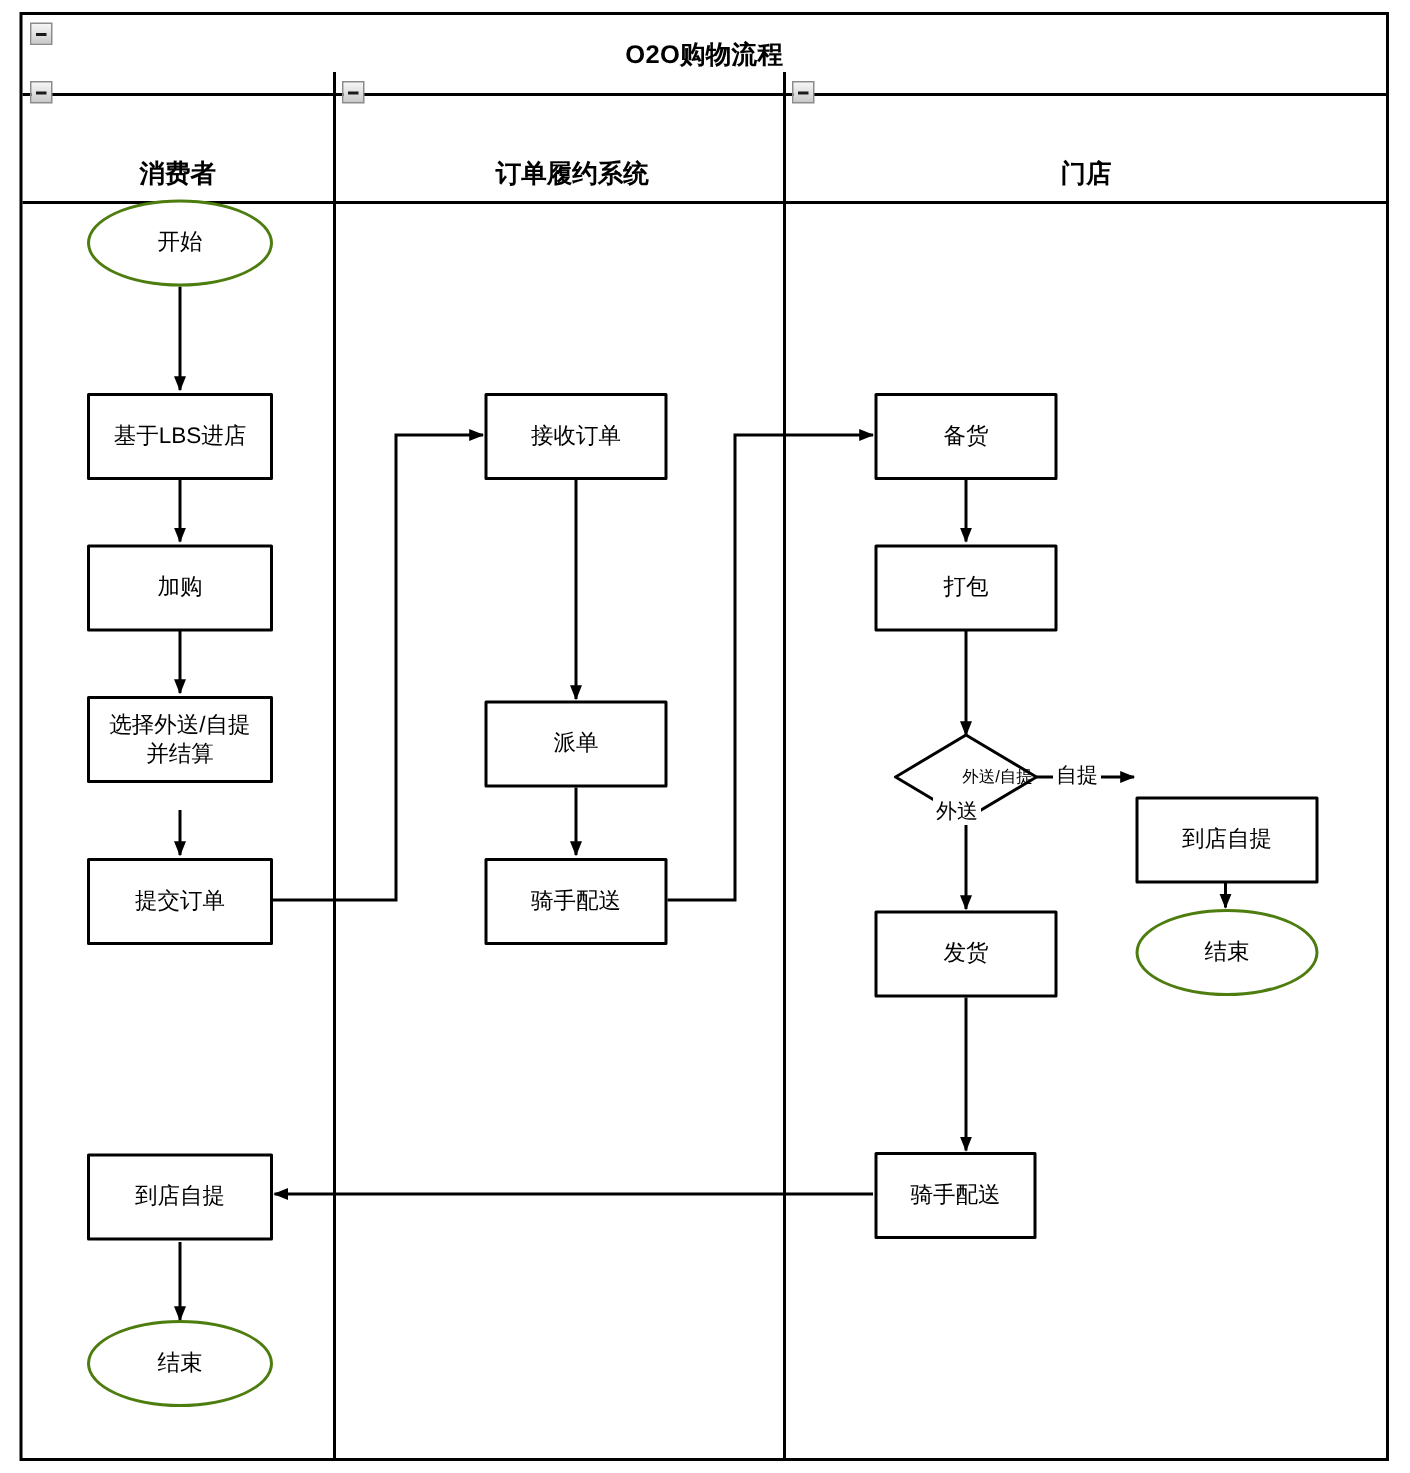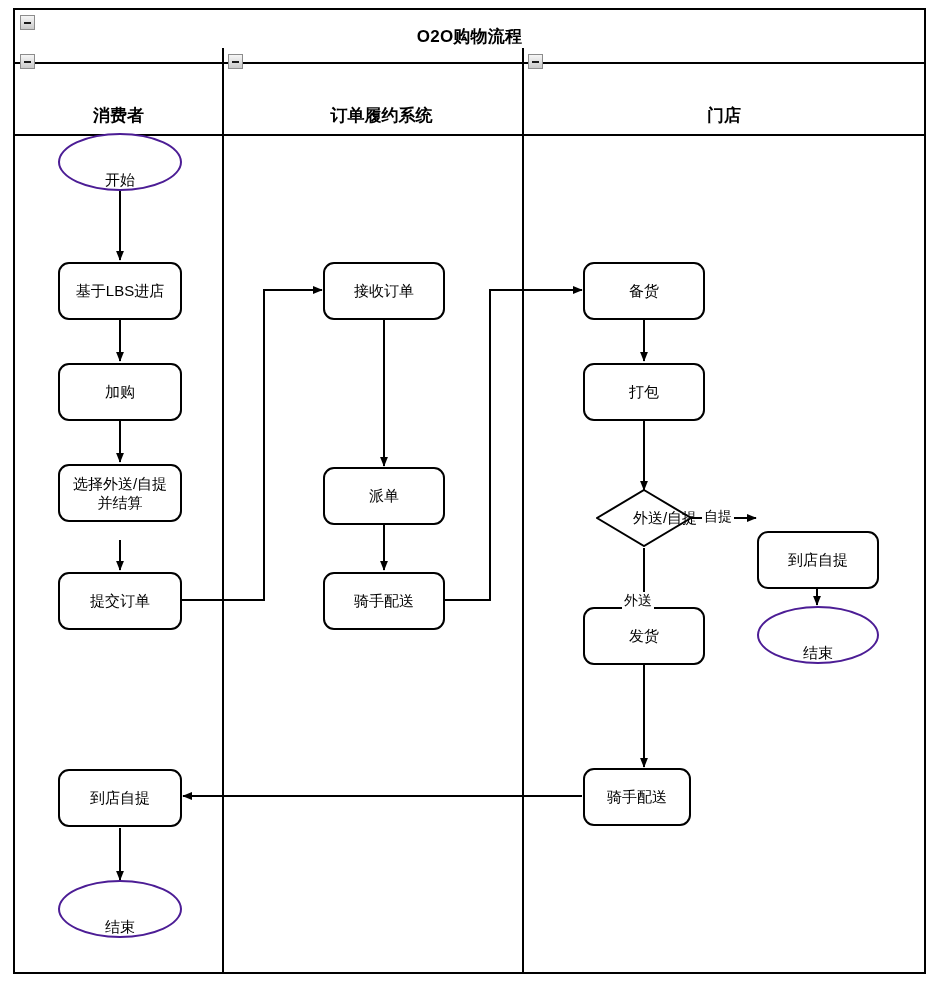--- a/index.html
+++ b/index.html
@@ -108,44 +108,43 @@
     justify-content: center;
     text-align: center;
     font-size: 15px;
     color: #000000;
     line-height: 1.28;
     background: #ffffff;
     z-index: 3;
   }
   .node.proc {
     border: 2px solid #000000;
-    border-radius: 11px;
+    border-radius: 1px;
   }
   .node.term {
-    border: 2px solid #4c1d95;
+    border: 2px solid #4d7c0f;
     border-radius: 50%;
-    align-items: flex-end;
   }
   .node.decision {
     border: none;
     background: transparent;
     z-index: 4;
   }
   .diamond-shape {
     position: absolute;
     left: 0; top: 0;
     width: 100%; height: 100%;
     pointer-events: none;
   }
   .decision-label {
     position: relative;
     z-index: 2;
     background: transparent;
     white-space: nowrap;
-    font-size: 15px;
+    font-size: 11px;
     margin-left: 42px;
   }
 
   
   .edges {
     position: absolute;
     left: 0; top: 0;
     width: 940px;
     height: 982px;
     z-index: 2;
@@ -291,15 +290,15 @@
 
   <div class="node proc" style="left:583px; top:607px; width:122px; height:58px;">
     <span>发货</span>
   </div>
 
   <div class="node proc" style="left:583px; top:768px; width:108px; height:58px;">
     <span>骑手配送</span>
   </div>
 
   <div class="edge-label" style="left:702px; top:508px;">自提</div>
-  <div class="edge-label" style="left:622px; top:592px;">外送</div>
+  <div class="edge-label" style="left:622px; top:532px;">外送</div>
 
 </div>
 
 </body></html>

